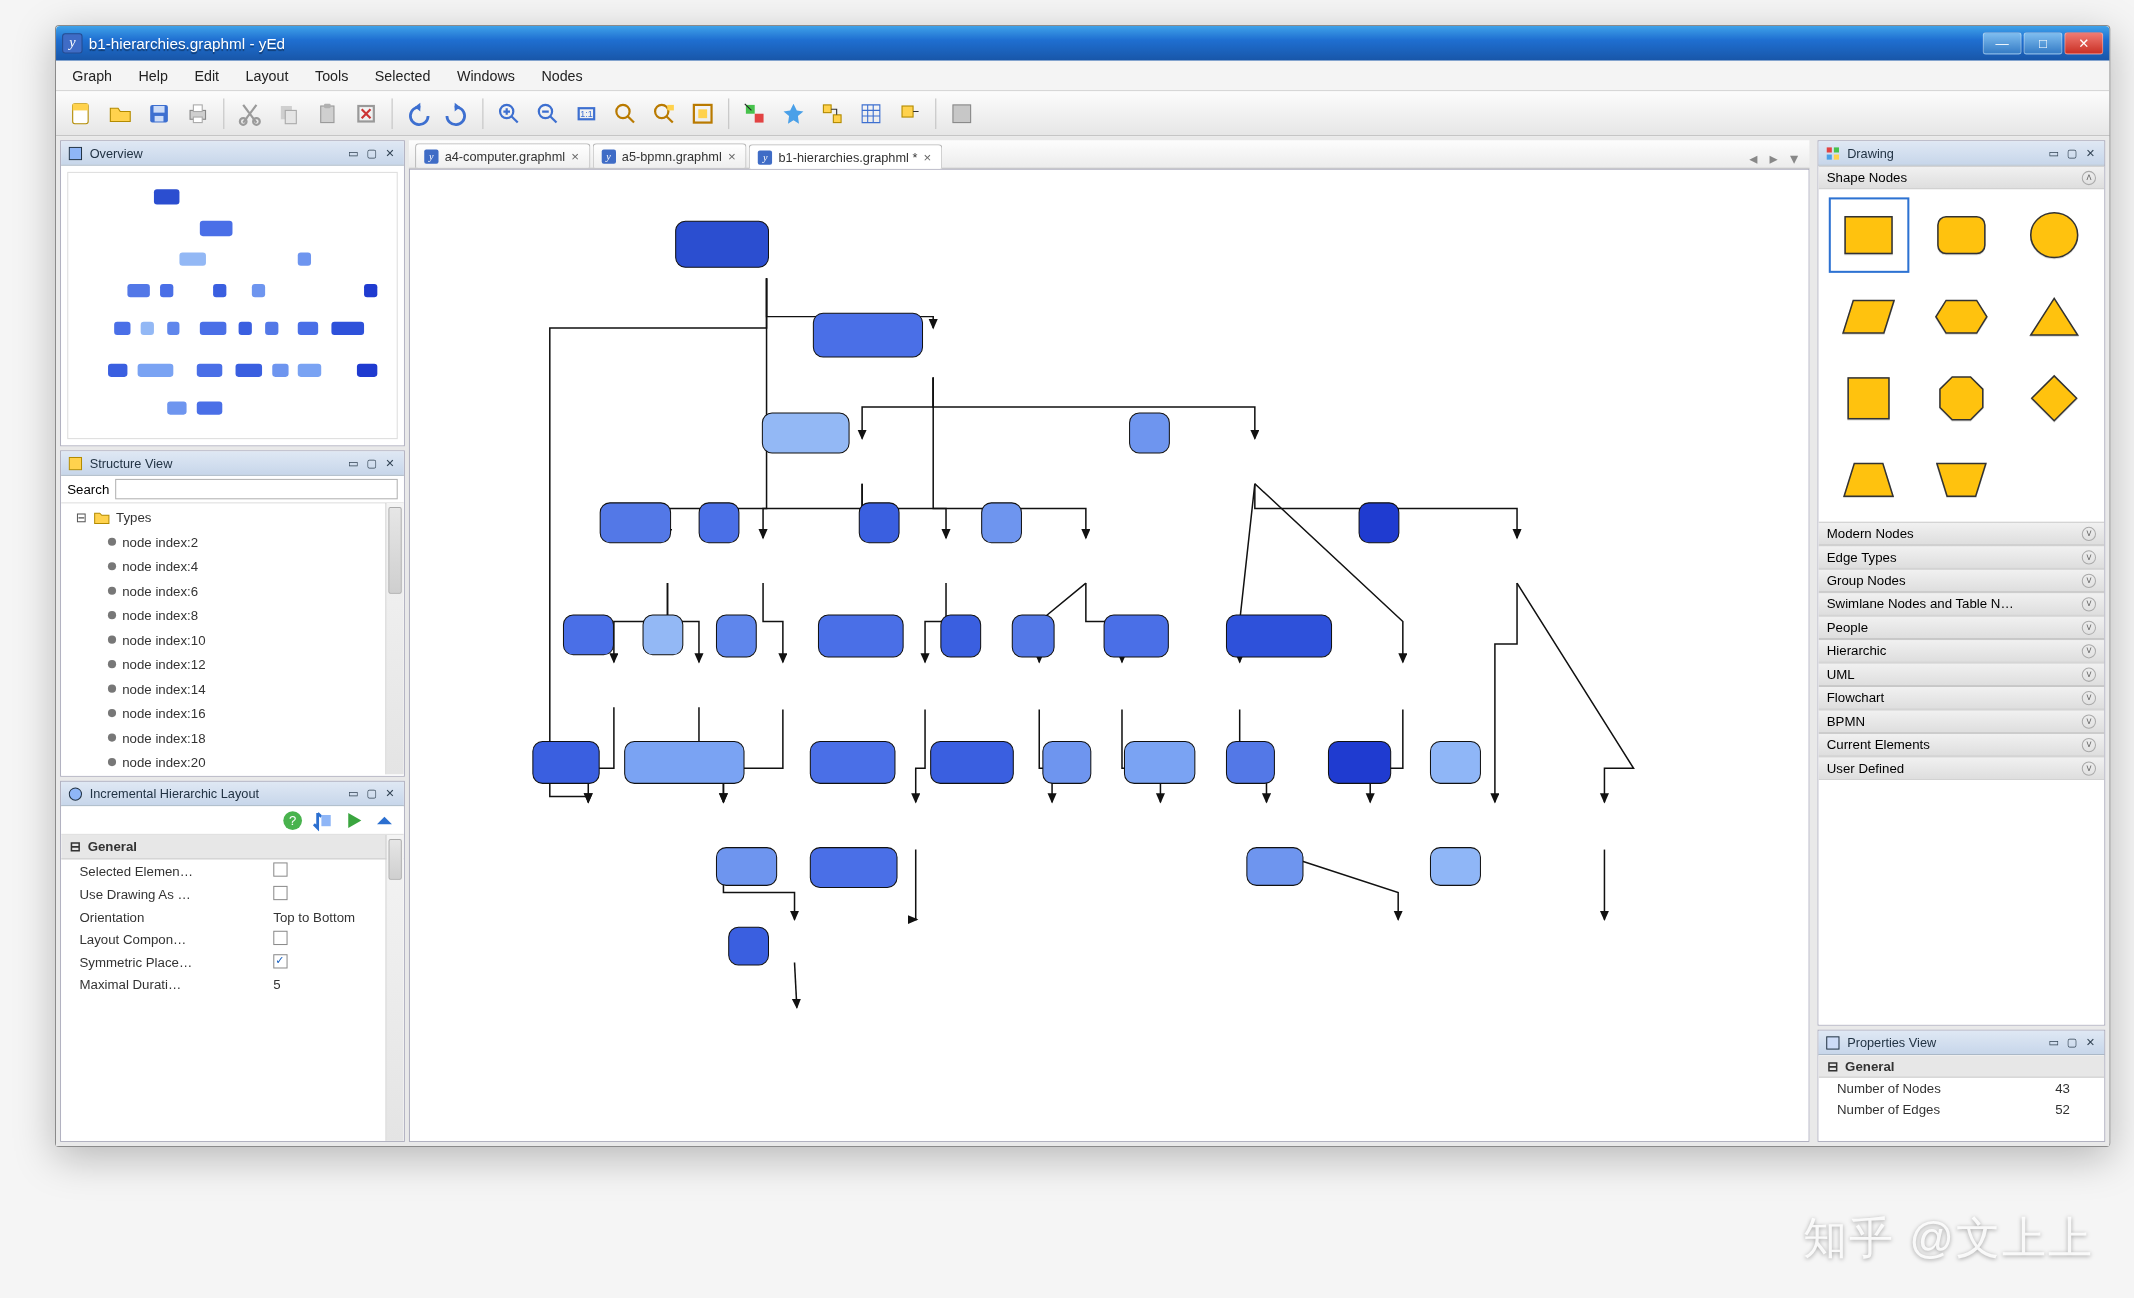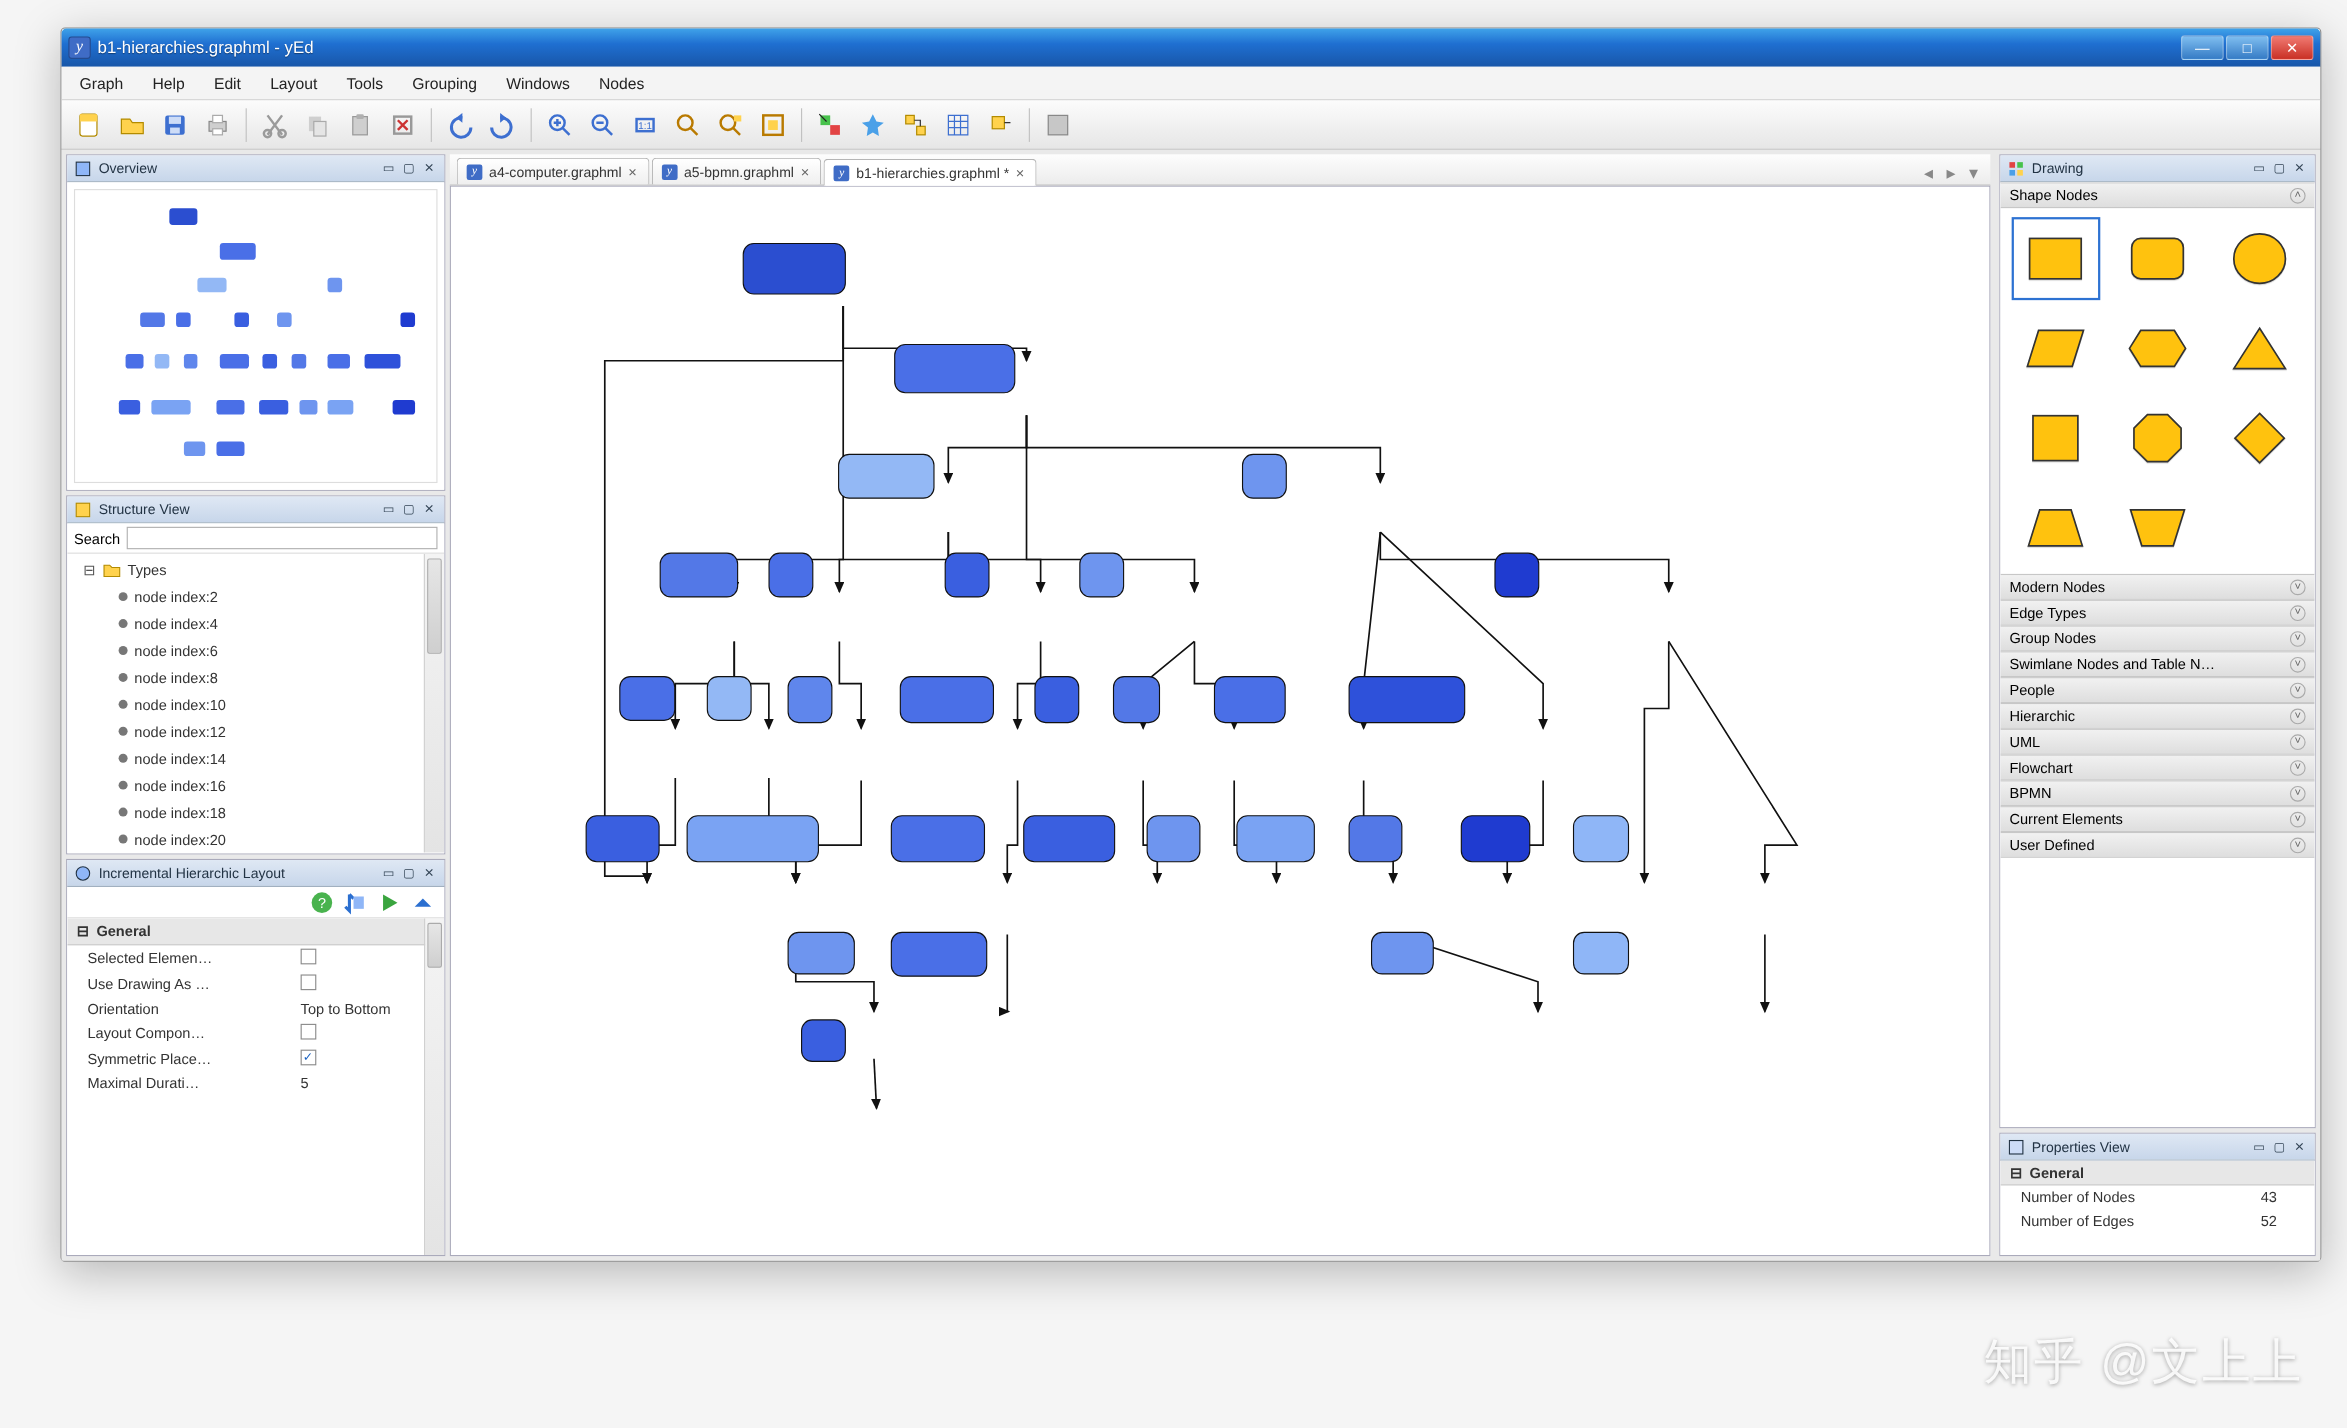--- a/index.html
+++ b/index.html
@@ -101,21 +101,21 @@
       <div class="win-btn close">✕</div>
     </div>
   </div>
 
   <div class="menubar">
     <span class="menu-item">Graph</span>
     <span class="menu-item">Help</span>
     <span class="menu-item">Edit</span>
     <span class="menu-item">Layout</span>
     <span class="menu-item">Tools</span>
-    <span class="menu-item">Grouping</span>
+    <span class="menu-item">Selected</span>
     <span class="menu-item">Windows</span>
     <span class="menu-item">Nodes</span>
   </div>
 
   <div class="toolbar">
     <div class="tbtn">
         <svg class="tico" viewBox="0 0 24 24">
           <rect x="4" y="3" width="14" height="18" rx="2" fill="#fff" stroke="#b38b00"></rect>
           <rect x="4" y="3" width="14" height="6" fill="#ffd24d"></rect>
         </svg>

